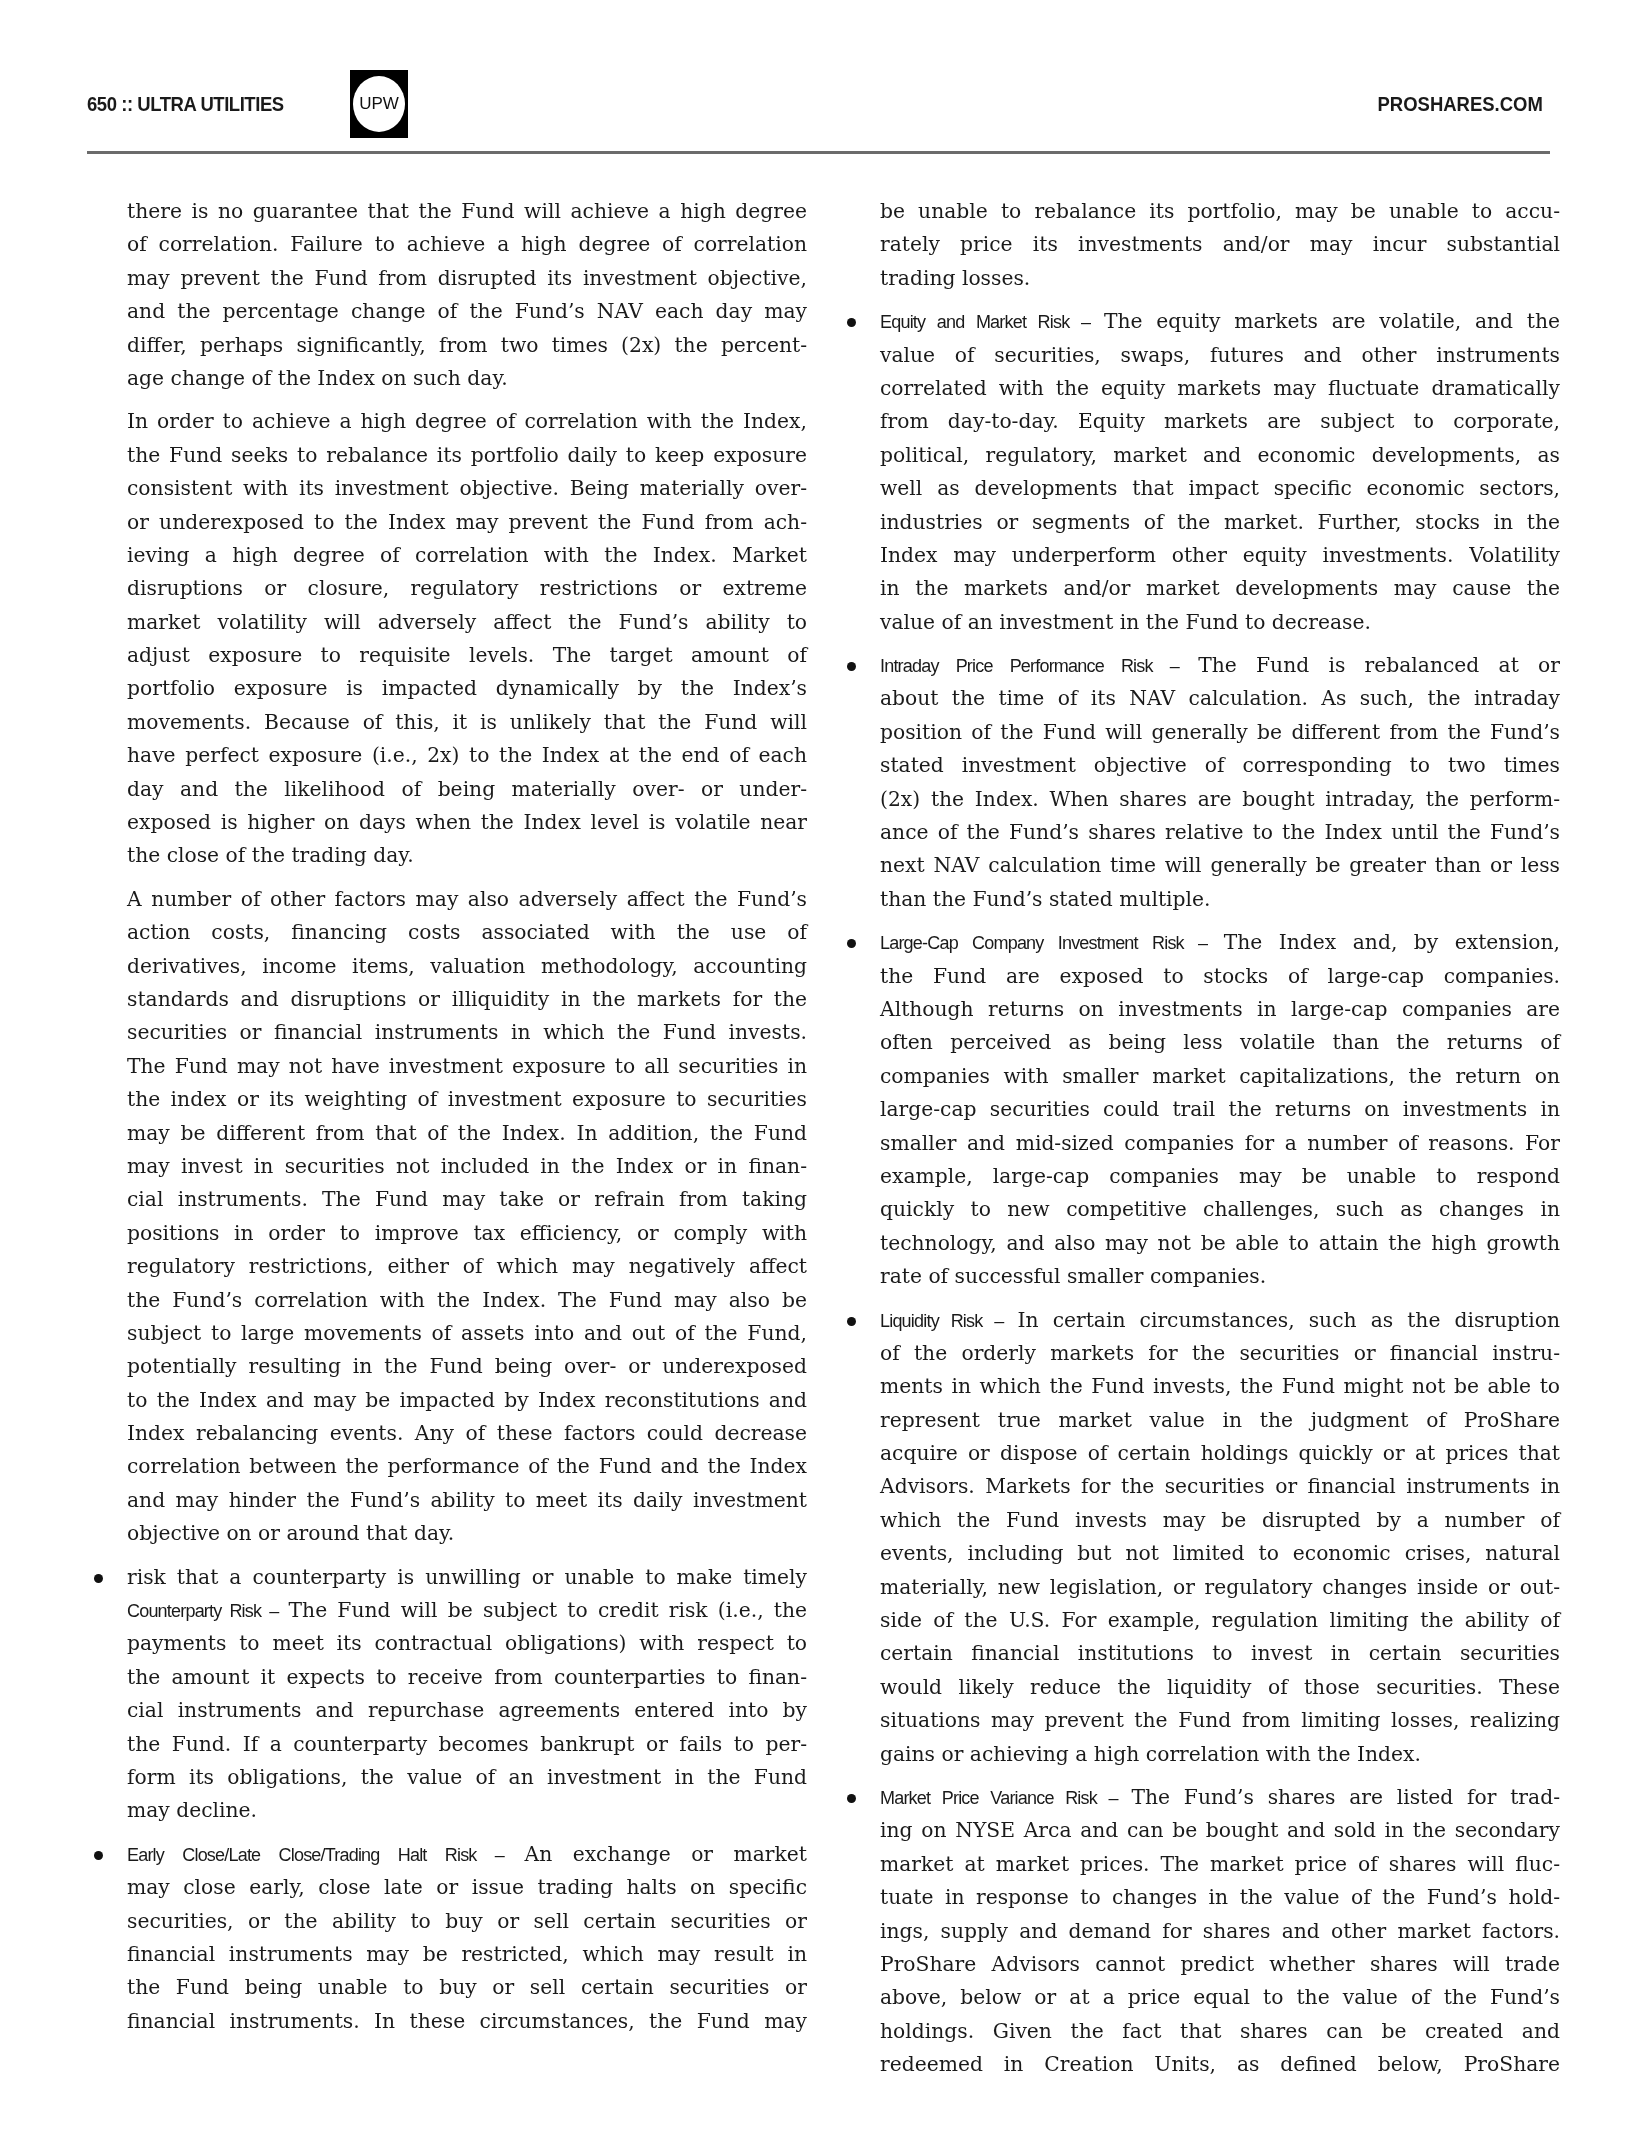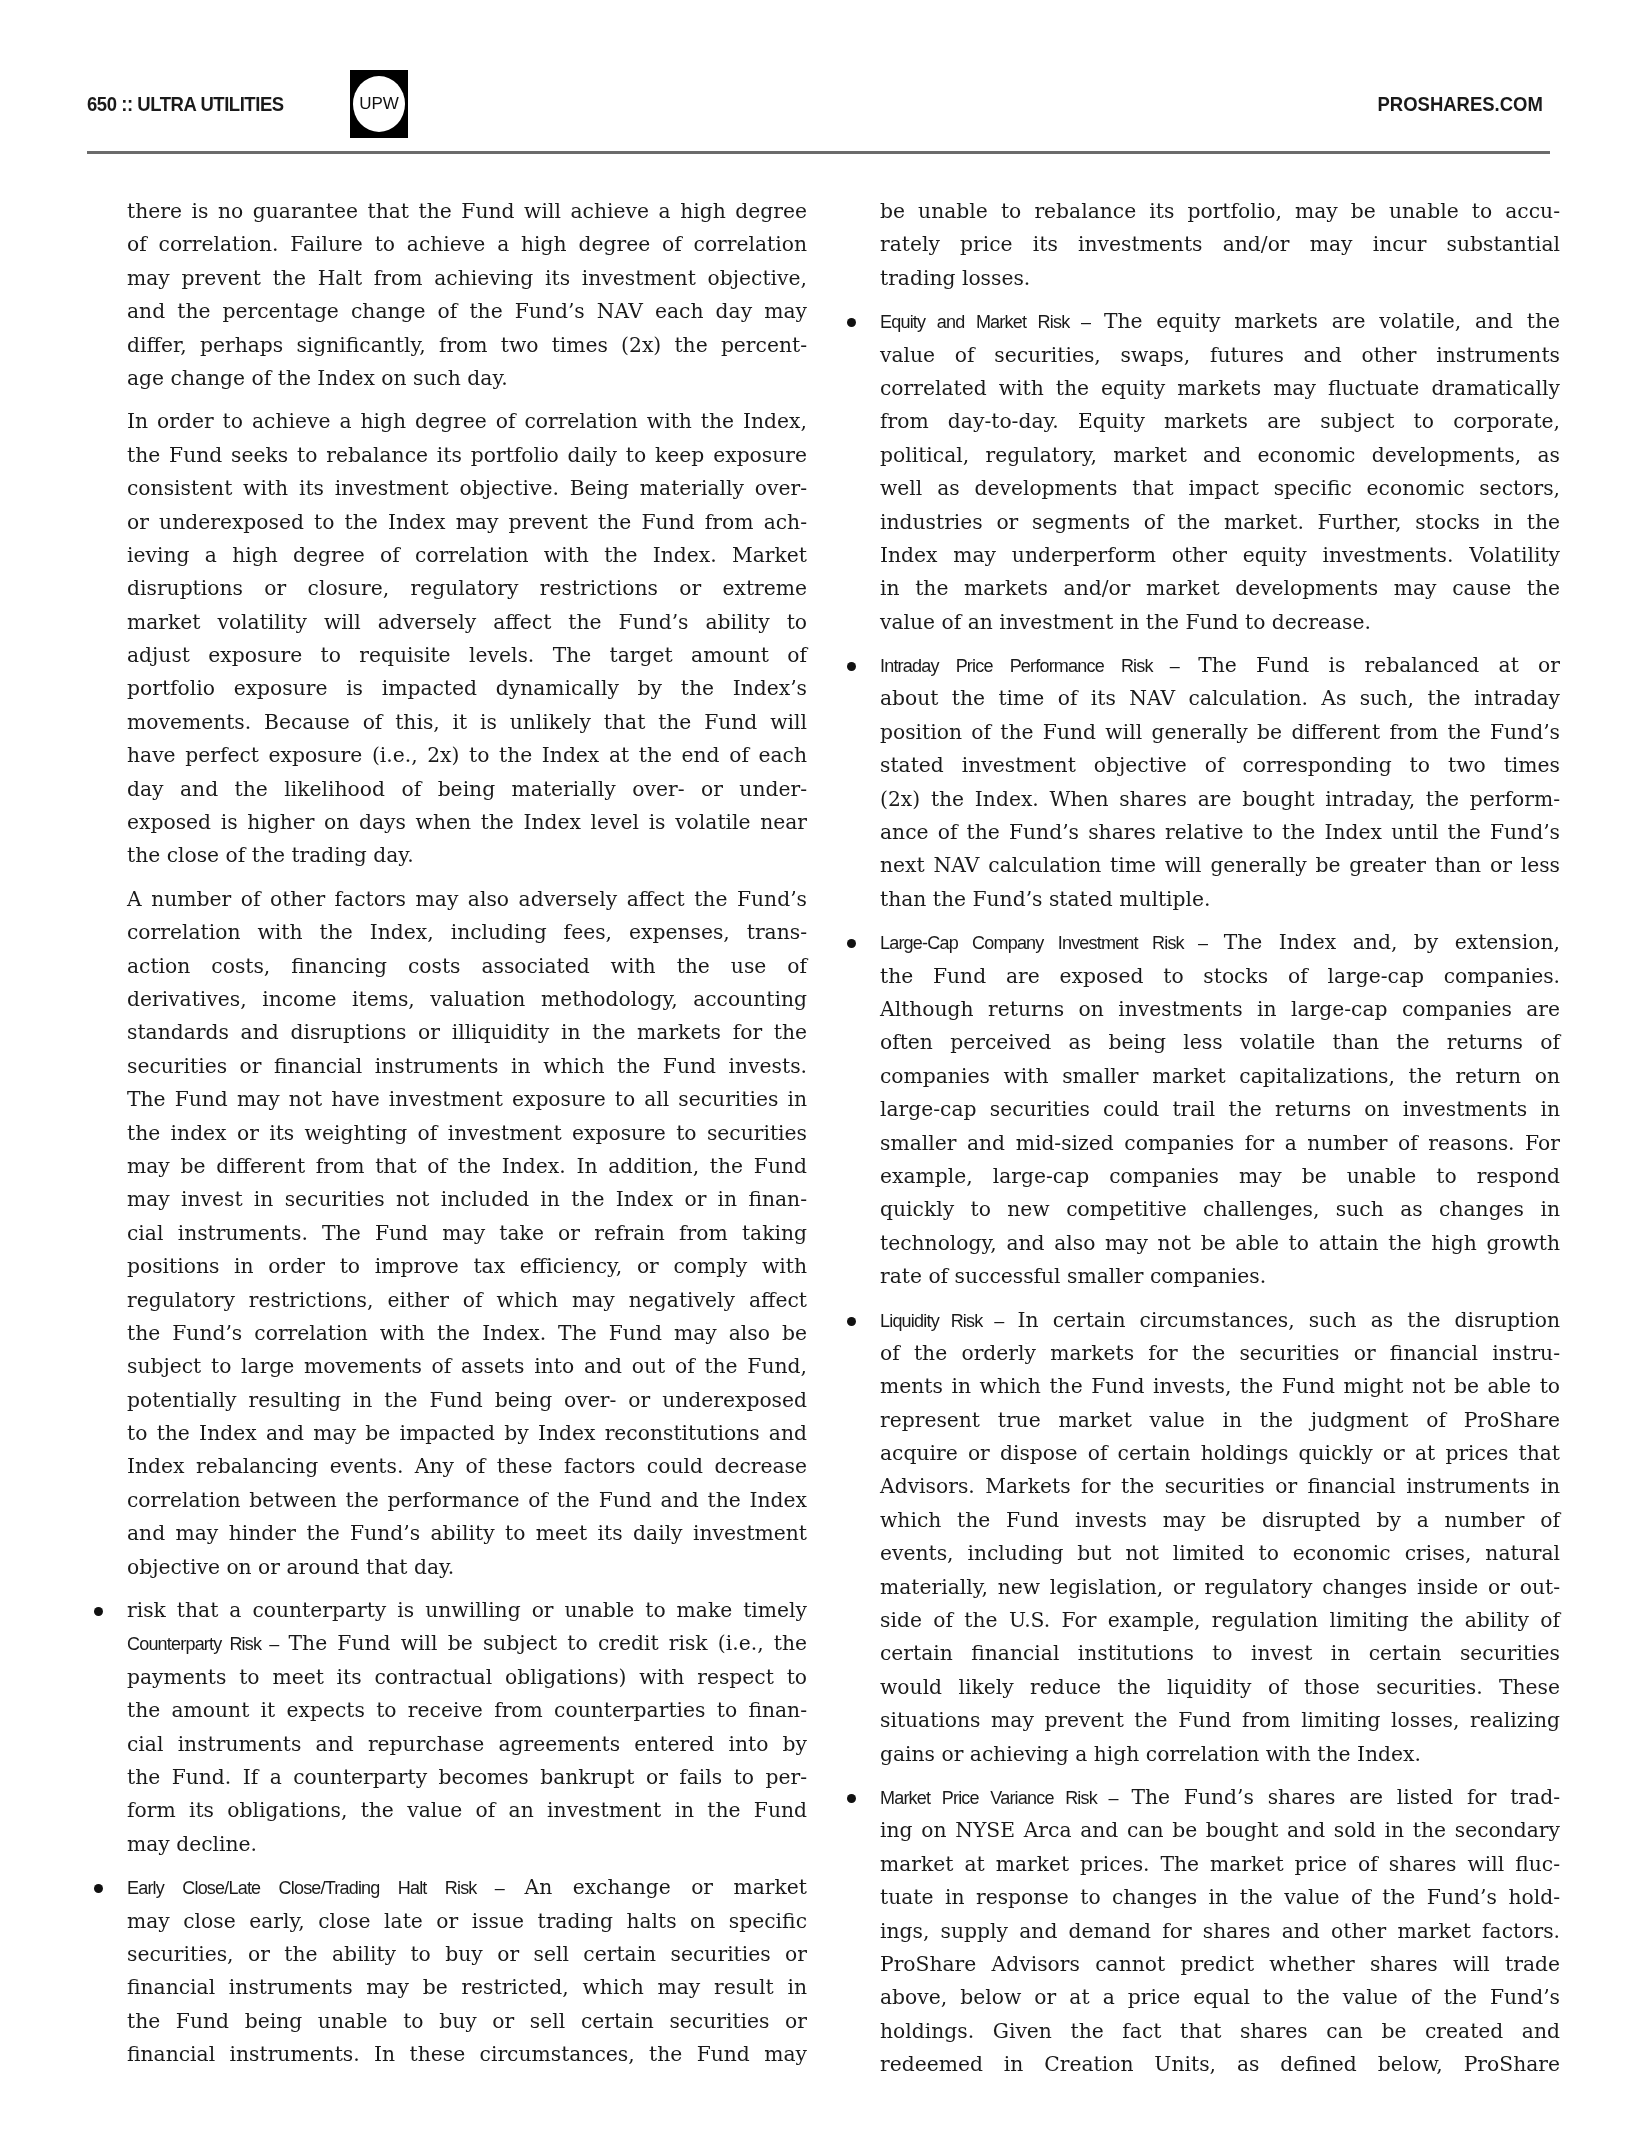--- a/index.html
+++ b/index.html
@@ -30,21 +30,21 @@
     <div class="logo-circle">UPW</div>
   </div>
   <div class="hdr-right">PROSHARES.COM</div>
   <div class="rule"></div>
 </div>
 
 <div class="col col-left" id="col-left">
     <div class="para">
       <span class="line">there is no guarantee that the Fund will achieve a high degree</span>
       <span class="line">of correlation. Failure to achieve a high degree of correlation</span>
-      <span class="line">may prevent the Halt from achieving its investment objective,</span>
+      <span class="line">may prevent the Fund from disrupted its investment objective,</span>
       <span class="line">and the percentage change of the Fund’s NAV each day may</span>
       <span class="line">differ, perhaps significantly, from two times (2x) the percent-</span>
       <span class="line last">age change of the Index on such day.</span>
     </div>
     <div class="para">
       <span class="line">In order to achieve a high degree of correlation with the Index,</span>
       <span class="line">the Fund seeks to rebalance its portfolio daily to keep exposure</span>
       <span class="line">consistent with its investment objective. Being materially over-</span>
       <span class="line">or underexposed to the Index may prevent the Fund from ach-</span>
       <span class="line">ieving a high degree of correlation with the Index. Market</span>
@@ -53,21 +53,20 @@
       <span class="line">adjust exposure to requisite levels. The target amount of</span>
       <span class="line">portfolio exposure is impacted dynamically by the Index’s</span>
       <span class="line">movements. Because of this, it is unlikely that the Fund will</span>
       <span class="line">have perfect exposure (i.e., 2x) to the Index at the end of each</span>
       <span class="line">day and the likelihood of being materially over- or under-</span>
       <span class="line">exposed is higher on days when the Index level is volatile near</span>
       <span class="line last">the close of the trading day.</span>
     </div>
     <div class="para">
       <span class="line">A number of other factors may also adversely affect the Fund’s</span>
-      <span class="line">correlation with the Index, including fees, expenses, trans-</span>
       <span class="line">action costs, financing costs associated with the use of</span>
       <span class="line">derivatives, income items, valuation methodology, accounting</span>
       <span class="line">standards and disruptions or illiquidity in the markets for the</span>
       <span class="line">securities or financial instruments in which the Fund invests.</span>
       <span class="line">The Fund may not have investment exposure to all securities in</span>
       <span class="line">the index or its weighting of investment exposure to securities</span>
       <span class="line">may be different from that of the Index. In addition, the Fund</span>
       <span class="line">may invest in securities not included in the Index or in finan-</span>
       <span class="line">cial instruments. The Fund may take or refrain from taking</span>
       <span class="line">positions in order to improve tax efficiency, or comply with</span>

